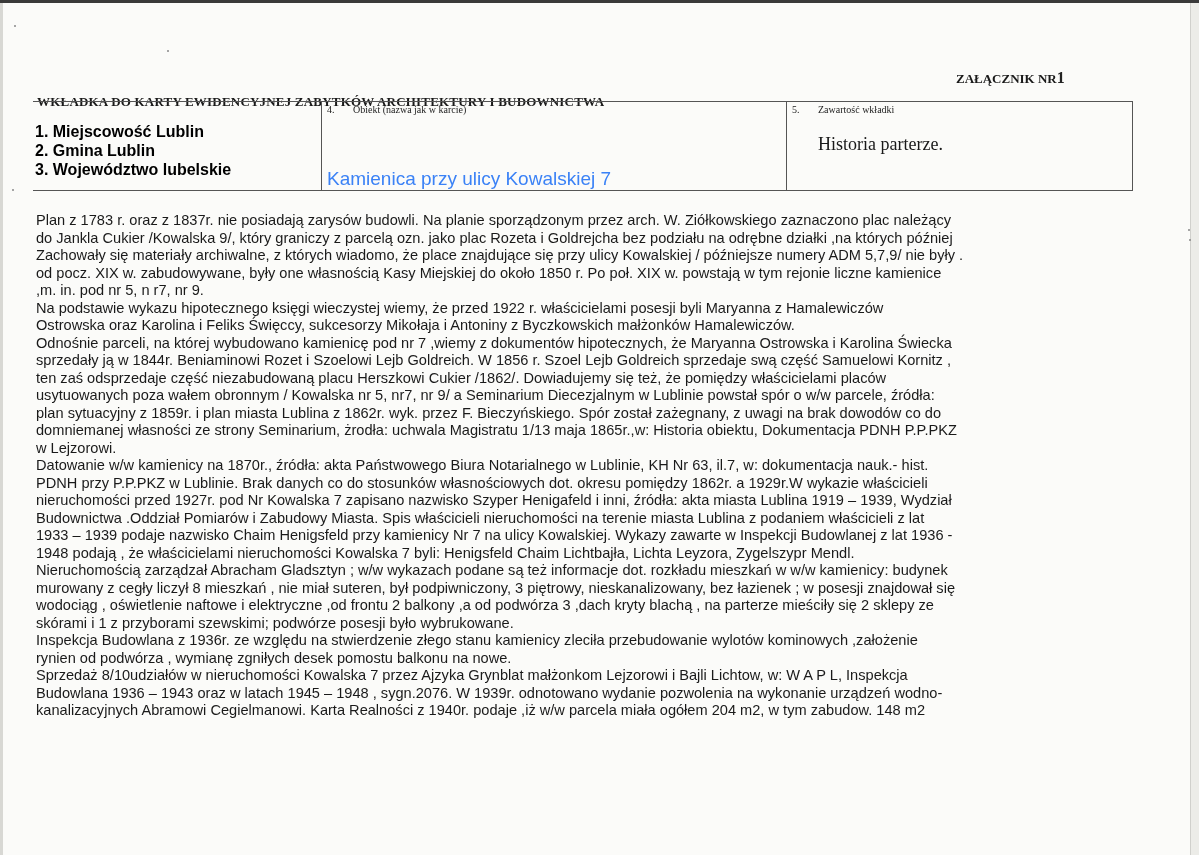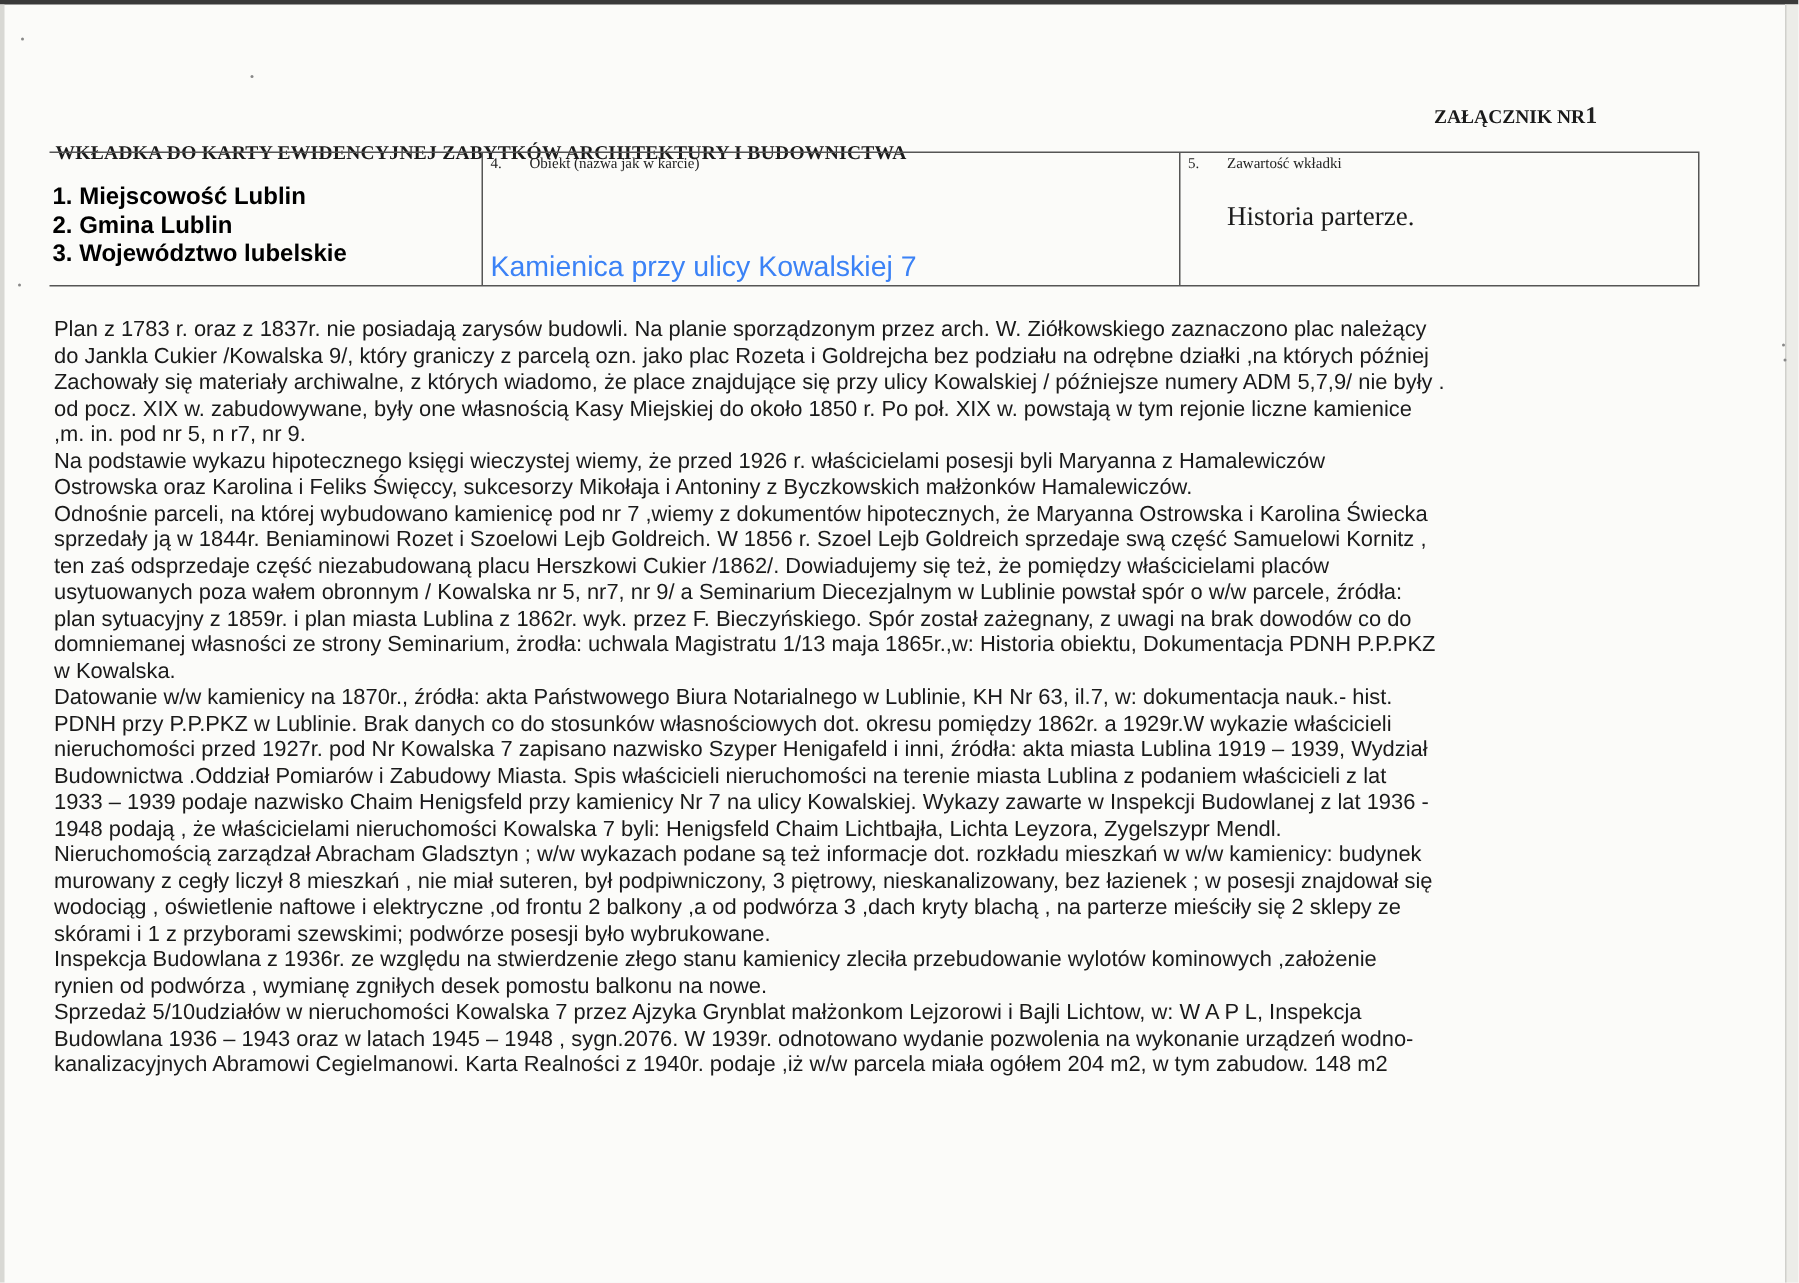--- a/index.html
+++ b/index.html
@@ -96,42 +96,42 @@
       <div class="content-value">Historia parterze.</div>
     </div>
   </div>
 
   <div class="body-text">
     <p>Plan z 1783 r. oraz z 1837r. nie posiadają zarysów budowli. Na planie sporządzonym przez arch. W. Ziółkowskiego zaznaczono plac należący</p>
     <p>do Jankla Cukier /Kowalska 9/, który graniczy z parcelą ozn. jako plac Rozeta i Goldrejcha bez podziału na odrębne działki ,na których później</p>
     <p>Zachowały się materiały archiwalne, z których wiadomo, że place znajdujące się przy ulicy Kowalskiej / późniejsze numery ADM 5,7,9/ nie były .</p>
     <p>od pocz. XIX w. zabudowywane, były one własnością Kasy Miejskiej do około 1850 r. Po poł. XIX w. powstają w tym rejonie liczne kamienice</p>
     <p>,m. in. pod nr 5, n r7, nr 9.</p>
-    <p>Na podstawie wykazu hipotecznego księgi wieczystej wiemy, że przed 1926 r. właścicielami  posesji byli  Maryanna  z Hamalewiczów</p>
+    <p>Na podstawie wykazu hipotecznego księgi wieczystej wiemy, że przed 1922 r. właścicielami  posesji byli  Maryanna  z Hamalewiczów</p>
     <p>Ostrowska  oraz Karolina i Feliks Święccy, sukcesorzy Mikołaja i Antoniny z Byczkowskich  małżonków  Hamalewiczów.</p>
     <p>Odnośnie parceli, na której wybudowano kamienicę pod nr 7 ,wiemy z dokumentów hipotecznych, że Maryanna Ostrowska i Karolina Świecka</p>
     <p>sprzedały ją w 1844r. Beniaminowi Rozet i Szoelowi Lejb Goldreich. W 1856 r. Szoel Lejb Goldreich sprzedaje swą część Samuelowi Kornitz ,</p>
     <p>ten zaś odsprzedaje część niezabudowaną placu Herszkowi Cukier /1862/. Dowiadujemy się też, że pomiędzy właścicielami placów</p>
     <p>usytuowanych poza wałem obronnym / Kowalska nr 5, nr7, nr 9/ a Seminarium Diecezjalnym w Lublinie powstał spór o w/w parcele, źródła:</p>
     <p>plan sytuacyjny  z 1859r. i plan  miasta Lublina z 1862r. wyk. przez F. Bieczyńskiego. Spór został zażegnany, z uwagi na brak dowodów co do</p>
     <p>domniemanej własności ze strony Seminarium, żrodła: uchwala Magistratu 1/13 maja 1865r.,w: Historia obiektu, Dokumentacja PDNH P.P.PKZ</p>
-    <p>w Kowalska.</p>
+    <p>w Lejzorowi.</p>
     <p>Datowanie  w/w kamienicy  na 1870r., źródła: akta  Państwowego Biura Notarialnego w Lublinie, KH Nr 63, il.7, w: dokumentacja  nauk.- hist.</p>
     <p>PDNH przy P.P.PKZ w Lublinie. Brak  danych co do stosunków własnościowych dot. okresu pomiędzy 1862r. a 1929r.W wykazie właścicieli</p>
     <p>nieruchomości  przed 1927r. pod Nr  Kowalska 7 zapisano nazwisko Szyper Henigafeld i inni, źródła: akta miasta Lublina 1919 – 1939, Wydział</p>
     <p>Budownictwa .Oddział  Pomiarów  i Zabudowy Miasta. Spis właścicieli nieruchomości na terenie miasta Lublina z podaniem właścicieli z lat</p>
     <p>1933 – 1939 podaje nazwisko Chaim Henigsfeld  przy kamienicy Nr 7 na ulicy Kowalskiej. Wykazy  zawarte w Inspekcji Budowlanej z lat 1936 -</p>
     <p>1948 podają , że właścicielami  nieruchomości  Kowalska 7 byli: Henigsfeld  Chaim Lichtbajła, Lichta Leyzora, Zygelszypr Mendl.</p>
     <p>Nieruchomością  zarządzał Abracham  Gladsztyn ; w/w  wykazach  podane są też informacje dot. rozkładu mieszkań w w/w kamienicy: budynek</p>
     <p>murowany z cegły liczył 8 mieszkań , nie miał suteren, był podpiwniczony, 3 piętrowy, nieskanalizowany, bez łazienek ; w posesji znajdował się</p>
     <p>wodociąg , oświetlenie naftowe i elektryczne ,od frontu 2 balkony ,a od podwórza 3 ,dach kryty blachą , na parterze mieściły się 2 sklepy ze</p>
     <p>skórami  i 1 z przyborami szewskimi; podwórze posesji było wybrukowane.</p>
     <p>Inspekcja Budowlana z 1936r. ze względu na stwierdzenie złego stanu kamienicy zleciła przebudowanie wylotów kominowych  ,założenie</p>
     <p>rynien od podwórza , wymianę zgniłych desek pomostu balkonu na nowe.</p>
-    <p>Sprzedaż  5/10udziałów w nieruchomości Kowalska 7 przez  Ajzyka Grynblat małżonkom Lejzorowi i Bajli  Lichtow, w: W A P L, Inspekcja</p>
+    <p>Sprzedaż  8/10udziałów w nieruchomości Kowalska 7 przez  Ajzyka Grynblat małżonkom Lejzorowi i Bajli  Lichtow, w: W A P L, Inspekcja</p>
     <p>Budowlana  1936 – 1943  oraz w latach 1945 – 1948 , sygn.2076. W 1939r. odnotowano wydanie pozwolenia na wykonanie urządzeń wodno-</p>
     <p>kanalizacyjnych  Abramowi Cegielmanowi. Karta Realności z 1940r. podaje ,iż w/w parcela miała ogółem 204 m2, w tym zabudow. 148 m2</p>
   </div>
 
   <div class="speck" style="left:14px;top:22px"></div>
   <div class="speck" style="left:167px;top:47px"></div>
   <div class="speck" style="left:12px;top:186px"></div>
   <div class="speck" style="left:1188px;top:226px"></div>
   <div class="speck" style="left:1189px;top:236px"></div>
 </div>

